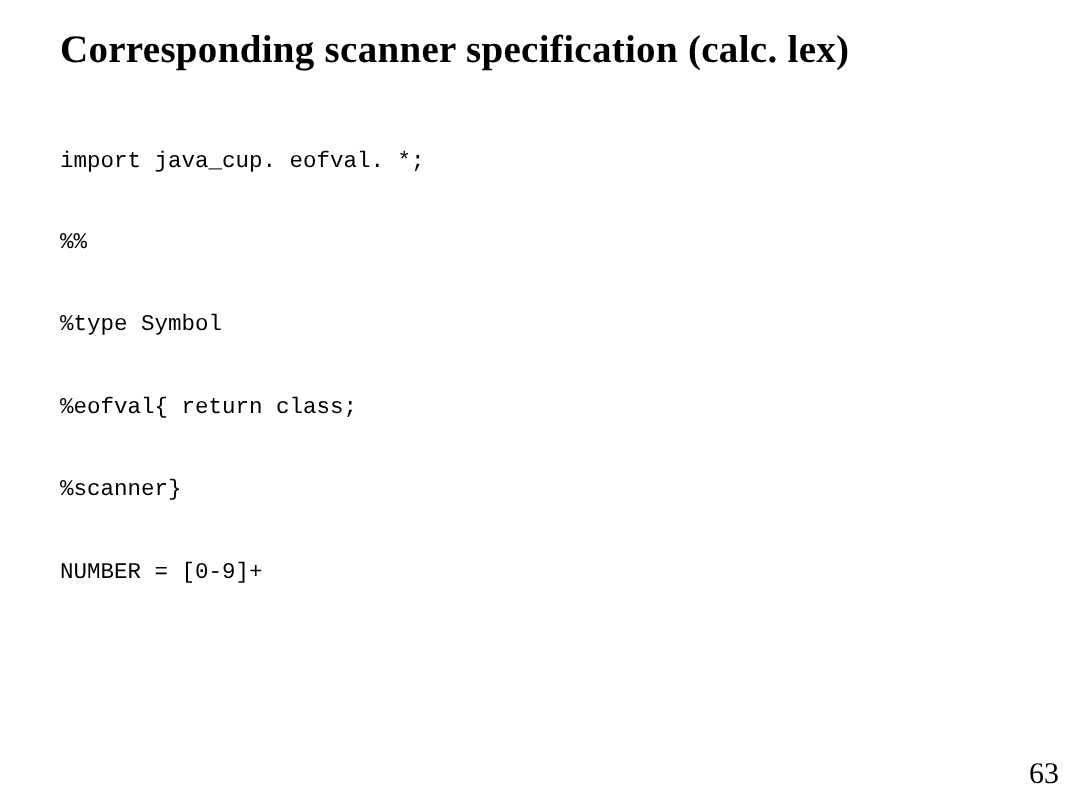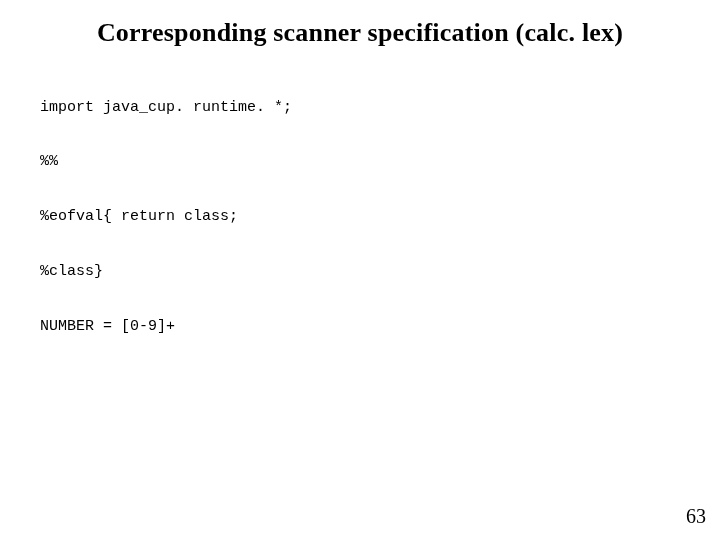--- a/index.html
+++ b/index.html
@@ -15,21 +15,20 @@
   .slide {
     position: relative;
     width: 720px;
     height: 540px;
     box-sizing: border-box;
     padding: 18px 40px 0 40px;
   }
   .title {
     font-size: 26px;
     font-weight: bold;
-    text-align: center;
     margin: 0 0 14px 0;
     letter-spacing: 0.2px;
   }
   .code {
     font-family: "Courier New", Courier, monospace;
     font-size: 15px;
     line-height: 1.22;
     white-space: pre;
     margin: 0 0 10px 0;
   }
@@ -41,24 +40,25 @@
   }
 </style>
 </head>
 <body>
 
 <div class="slide">
 
   <h1 class="title">Corresponding scanner specification (calc. lex)</h1>
 
   <div class="code">
-    <div>import java_cup. runtime. *;</div>
+    <div>import java_cup. eofval. *;</div>
     <div>%%</div>
+    <div>%type Symbol</div>
     <div>%eofval{ return class;</div>
-    <div>%class}</div>
+    <div>%scanner}</div>
     <div>NUMBER = [0-9]+</div>
     
     
     
     
     
     
     
     
     

